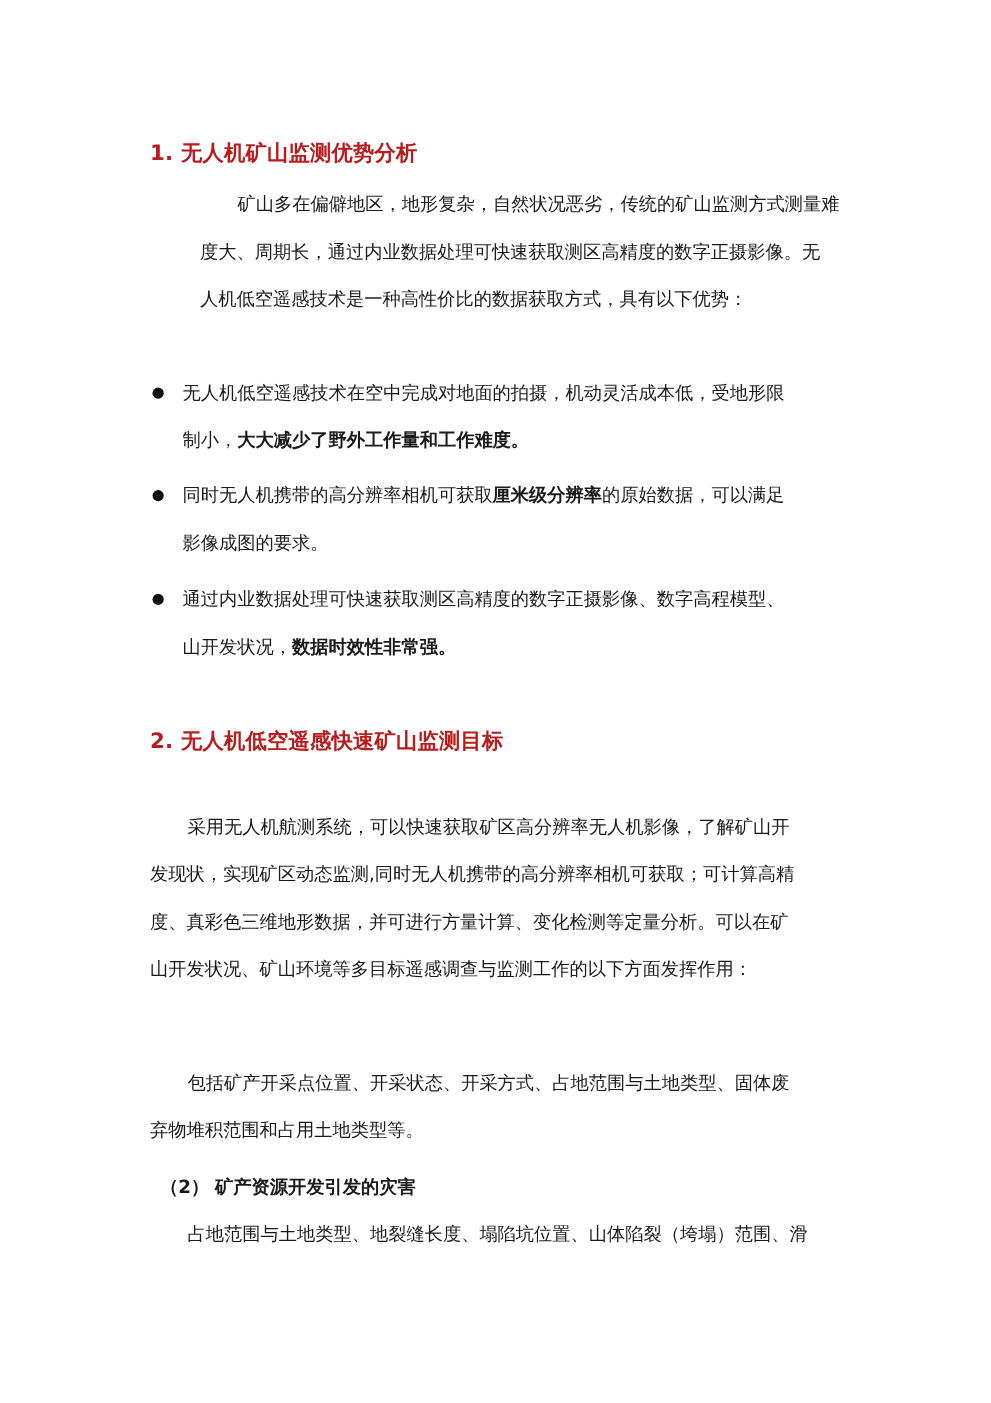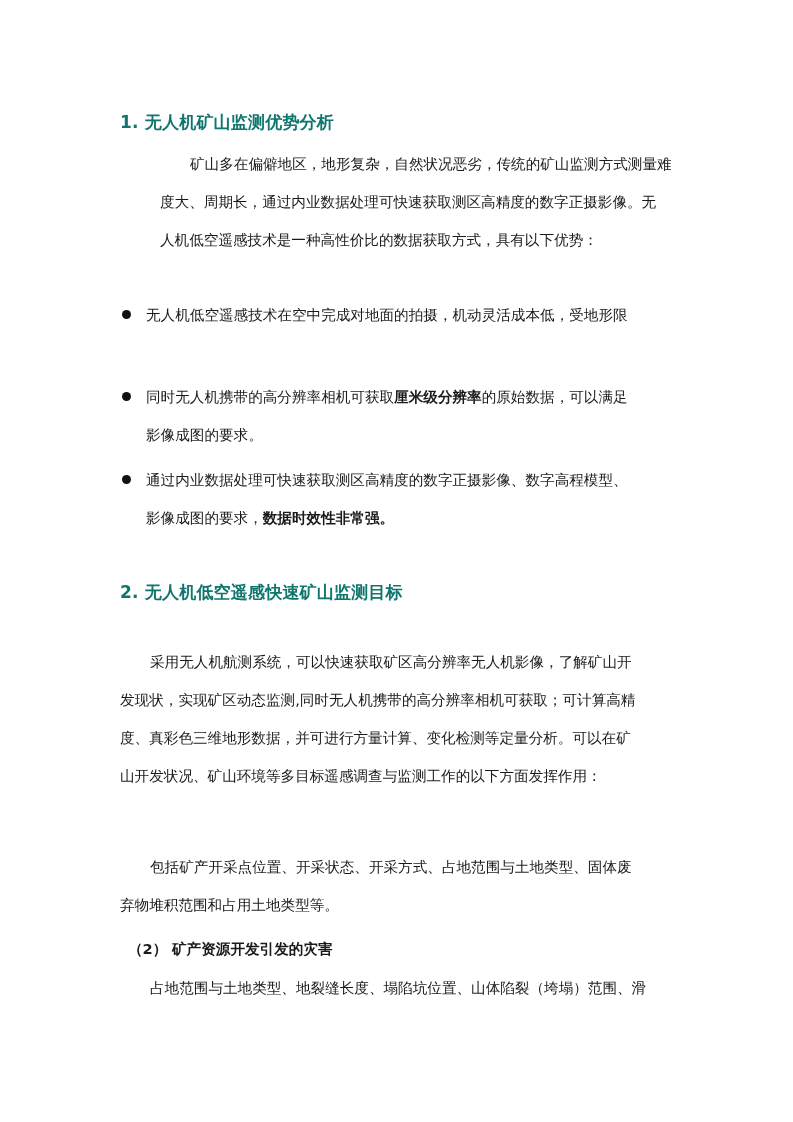--- a/index.html
+++ b/index.html
@@ -1,19 +1,19 @@
 <!DOCTYPE html>
 <html><head>
 <meta charset="utf-8">
 <style>
   html, body { margin: 0; padding: 0; background: #ffffff; }
   body { width: 793px; height: 1122px; position: relative; overflow: hidden;
          font-family: "DejaVu Sans", "Liberation Sans", sans-serif; color: #1a1a1a; }
   .page { position: absolute; left: 0; top: 0; width: 793px; height: 1122px; }
-  .h1 { position: absolute; left: 120px; font-size: 17px; font-weight: bold; color: #0f766e; letter-spacing: 0.2px; white-space: nowrap; }
+  .h1 { position: absolute; left: 120px; font-size: 17px; font-weight: bold; color: #b91c1c; letter-spacing: 0.2px; white-space: nowrap; }
   .para { position: absolute; left: 120px; width: 556px; font-size: 14.6px; line-height: 38px; text-align: justify; }
   .para .line { display: block; white-space: nowrap; height: 38px; }
   .indent { padding-left: 30px; }
   .bullet-item { position: absolute; left: 120px; width: 556px; font-size: 14.6px; }
   .bullet-item .dot { position: absolute; left: 2px; top: 11px; width: 9px; height: 9px; border-radius: 50%; background: #111; }
   .bullet-item .line { display: block; padding-left: 26px; height: 38px; line-height: 32px; white-space: nowrap; }
   b, .bold { font-weight: bold; }
   .sub { position: absolute; left: 128px; font-size: 14.6px; font-weight: bold; white-space: nowrap; }
   .sub .num { display: inline-block; width: 44px; }
 </style>
@@ -26,32 +26,33 @@
 
   <div class="para" style="top:145px;margin-left:40px;">
     <span class="line indent">矿山多在偏僻地区，地形复杂，自然状况恶劣，传统的矿山监测方式测量难</span>
     <span class="line">度大、周期长，通过内业数据处理可快速获取测区高精度的数字正摄影像。无</span>
     <span class="line">人机低空遥感技术是一种高性价比的数据获取方式，具有以下优势：</span>
   </div>
 
   <div class="bullet-item" style="top:299px;">
     <span class="dot"></span>
     <span class="line">无人机低空遥感技术在空中完成对地面的拍摄，机动灵活成本低，受地形限</span>
+    <span class="line"><span>制小，</span><b>大大减少了野外工作量和工作难度。</b></span>
   </div>
 
   <div class="bullet-item" style="top:381px;font-family:Liberation Serif, serif;">
     <span class="dot"></span>
     <span class="line"><span>同时无人机携带的高分辨率相机可获取</span><b>厘米级分辨率</b><span>的原始数据，可以满足</span></span>
     <span class="line">影像成图的要求。</span>
   </div>
 
   <div class="bullet-item" style="top:464px;">
     <span class="dot"></span>
     <span class="line">通过内业数据处理可快速获取测区高精度的数字正摄影像、数字高程模型、</span>
-    <span class="line"><span>影像成图的要求，</span><b>数据时效性非常强。</b></span>
+    <span class="line"><span>山开发状况，</span><b>数据时效性非常强。</b></span>
   </div>
 
   <div class="h1" style="top:581px;text-align:right;">2.  无人机低空遥感快速矿山监测目标</div>
 
   <div class="para" style="top:643px;">
     <span class="line indent">采用无人机航测系统，可以快速获取矿区高分辨率无人机影像，了解矿山开</span>
     <span class="line">发现状，实现矿区动态监测,同时无人机携带的高分辨率相机可获取；可计算高精</span>
     <span class="line">度、真彩色三维地形数据，并可进行方量计算、变化检测等定量分析。可以在矿</span>
     <span class="line">山开发状况、矿山环境等多目标遥感调查与监测工作的以下方面发挥作用：</span>
   </div>

